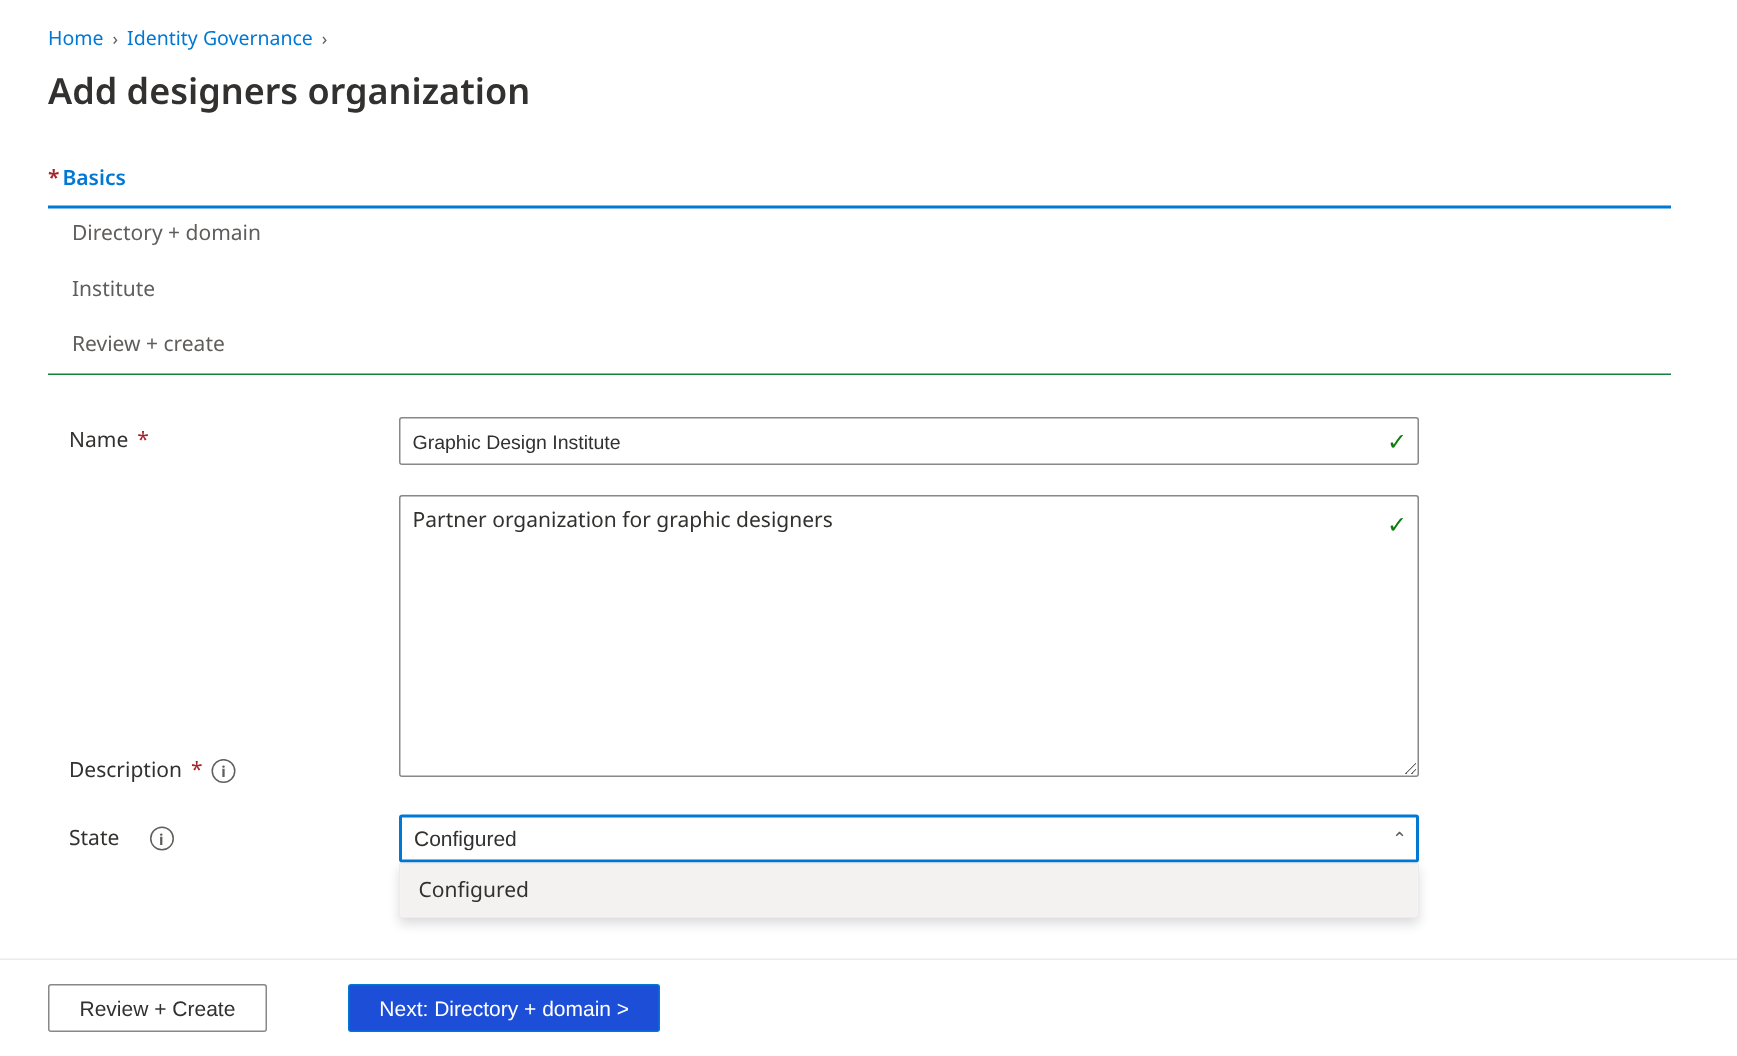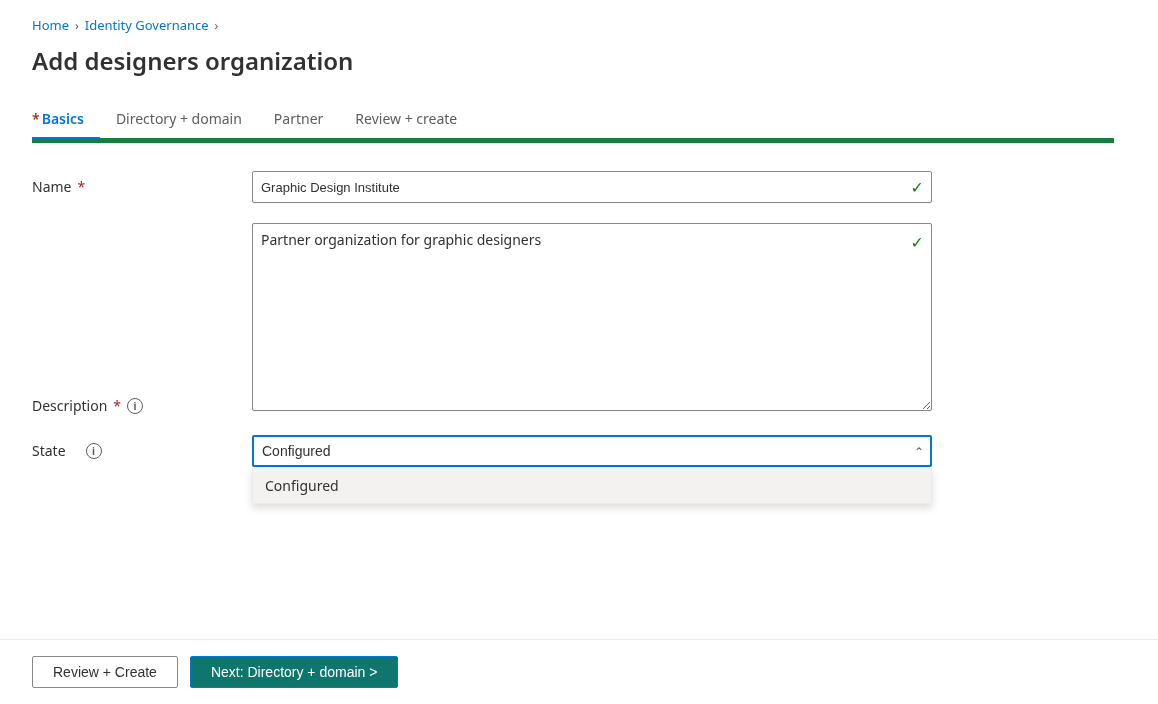--- a/index.html
+++ b/index.html
@@ -33,22 +33,23 @@
     }
     .page-title {
       font-size: 24px;
       font-weight: 600;
       color: #323130;
       margin-bottom: 24px;
     }
     .tabs {
       display: flex;
       gap: 0;
-      border-bottom: 5px solid #15803d;
+      border-bottom: 1px solid #15803d;
       margin-bottom: 28px;
+      flex-direction: column;
     }
     .tab {
       padding: 8px 16px 10px 16px;
       cursor: pointer;
       font-size: 14px;
       color: #605e5c;
       position: relative;
       white-space: nowrap;
     }
     .tab.active {
@@ -64,20 +65,21 @@
       height: 2px;
       background: #0078d4;
     }
     .tab:first-child { padding-left: 0; }
     .tab-asterisk {
       color: #a4262c;
       margin-right: 2px;
     }
     .form-section {
       max-width: 900px;
+      margin-left: 14px;
     }
     .form-row {
       display: flex;
       align-items: flex-start;
       margin-bottom: 20px;
       gap: 20px;
     }
     .form-label {
       min-width: 200px;
       font-size: 14px;
@@ -225,25 +227,26 @@
       background: #fff;
       color: #323130;
       font-size: 14px;
       cursor: pointer;
       height: 32px;
     }
     .btn-primary {
       padding: 5px 20px;
       border: 1px solid #0078d4;
       border-radius: 2px;
-      background: #0f766e;
+      background: #1d4ed8;
       color: #fff;
       font-size: 14px;
       cursor: pointer;
       height: 32px;
+      margin-left: 42px;
     }
     .input-name {
       width: 100%;
       height: 32px;
       border: 1px solid #8a8886;
       border-radius: 2px;
       padding: 4px 32px 4px 8px;
       font-size: 13px;
       color: #323130;
       outline: none;
@@ -264,21 +267,21 @@
   <h1 class="page-title">Add designers organization</h1>
 
   <div class="tabs">
     <div class="tab active">
       <span class="tab-asterisk">*</span><span>Basics</span>
     </div>
     <div class="tab">
       <span>Directory + domain</span>
     </div>
     <div class="tab">
-      <span>Partner</span>
+      <span>Institute</span>
     </div>
     <div class="tab">
       <span>Review + create</span>
     </div>
   </div>
 
   <div class="form-section">
 
     <div class="form-row">
       <div class="form-label">

